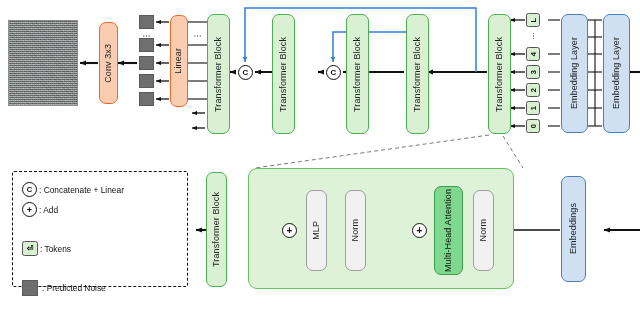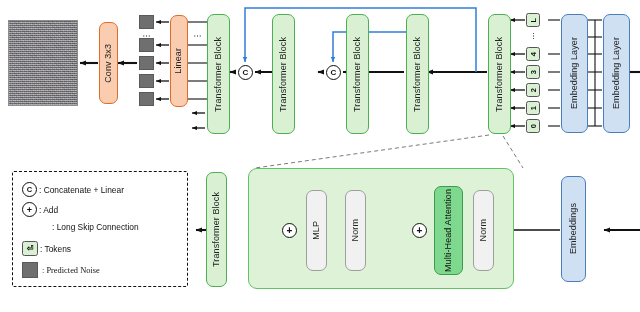--- a/index.html
+++ b/index.html
@@ -296,32 +296,29 @@
     <span class="leg-label">: Concatenate + Linear</span>
   </div>
 
   <div class="leg-row" style="left:22px;top:202px;">
     <span class="circ" style="width:13px;height:13px;font-size:9px;">
       <span>+</span>
     </span>
     <span class="leg-label">: Add</span>
   </div>
 
-  <div class="leg-row" style="left:50px;top:222px;">
-    <span class="leg-label">: Long Skip Connection</span>
-  </div>
 
   <div class="leg-row" style="left:22px;top:241px;">
     <span class="tok" style="width:14px;height:13px;position:relative;">
       <span style="font-size:8px;">⏎</span>
     </span>
     <span class="leg-label" style="">: Tokens</span>
   </div>
 
-  <div class="leg-row" style="left:22px;top:262px;font-family:Liberation Serif, serif;">
+  <div class="leg-row" style="left:22px;top:280px;">
     <span class="noisesq" style="width:14px;height:14px;display:inline-block;"></span>
     <span class="leg-label" style="margin-left:4px;">: Predicted Noise</span>
   </div>
 
   <div class="abs node tblock" style="left:206px;top:172px;width:21px;height:115px;">
     <span class="vtext">Transformer Block</span>
   </div>
 
   <div class="abs tblock-outer" style="left:248px;top:168px;width:266px;height:121px;"></div>
 

